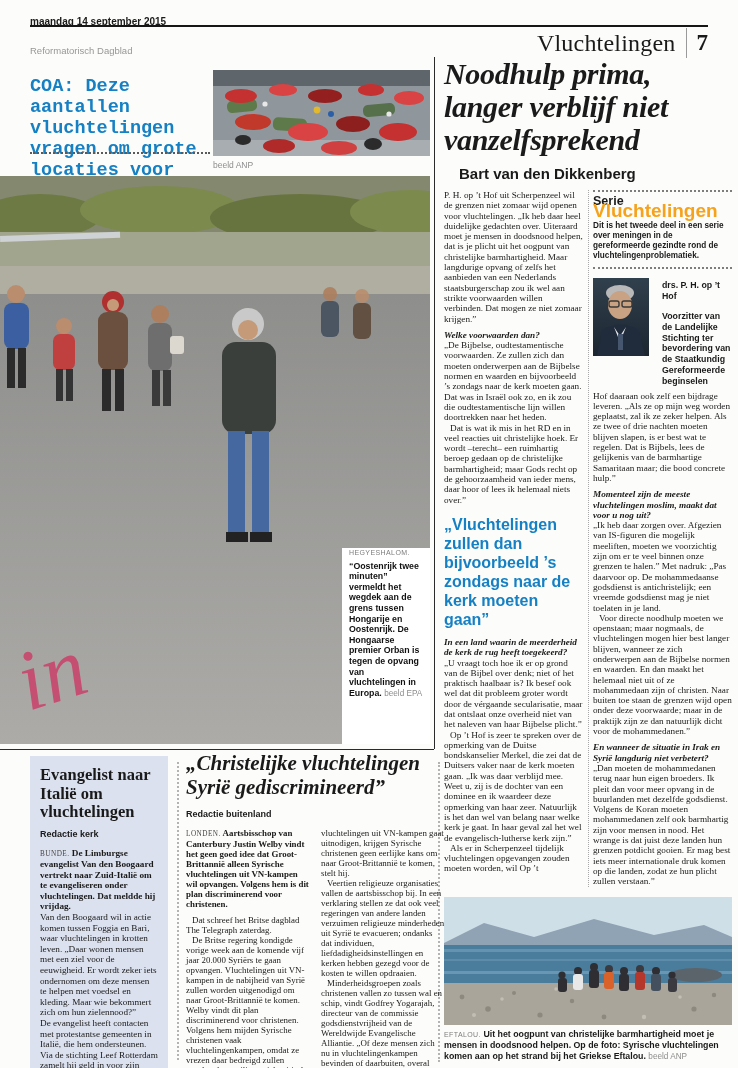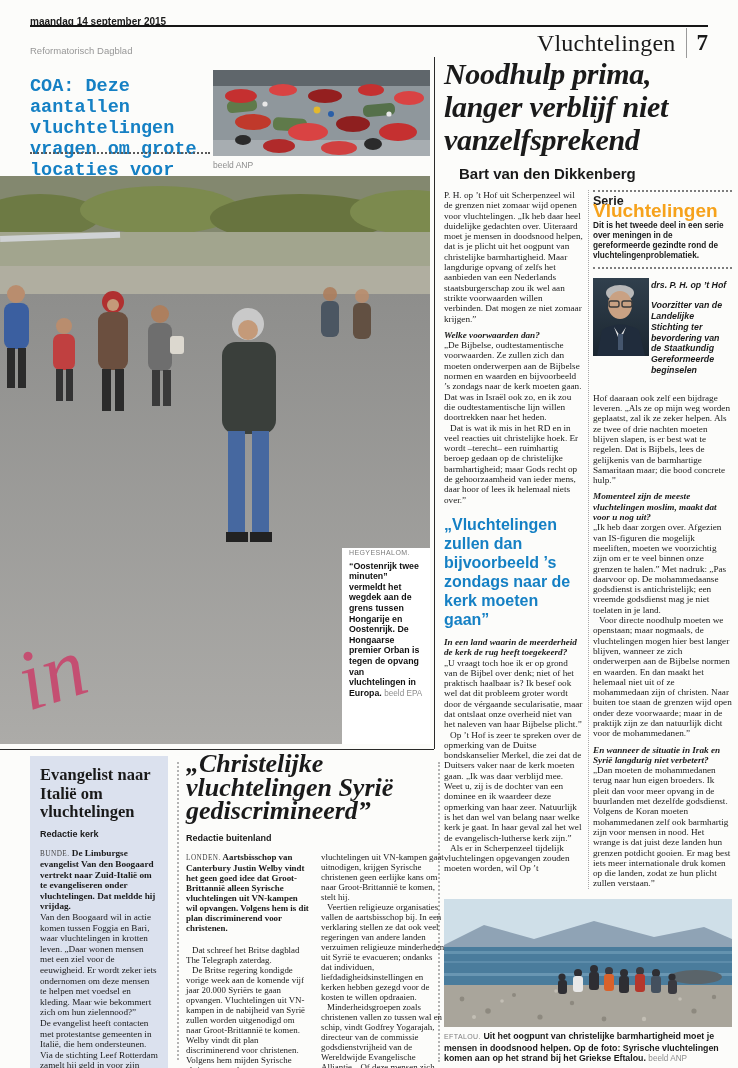--- a/index.html
+++ b/index.html
@@ -64,21 +64,21 @@
       line-height:19px;color:var(--blue);margin:10px 0 8px;text-indent:0;}
 
   
   .serie-box{border-top:2px dotted #7d7d7d;border-bottom:2px dotted #7d7d7d;
       padding:4px 0 6px;margin-bottom:9px;font-family:"Liberation Sans",sans-serif;}
   .serie-label{font-weight:bold;font-size:12.5px;}
   .serie-title{font-weight:bold;font-size:19px;color:var(--orange);margin:0 0 4px;}
   .serie-text{font-weight:bold;font-size:8.2px;line-height:10.2px;}
 
   
-  .profile{display:flex;gap:2px;margin-bottom:17px;font-style:italic;}
+  .profile{display:flex;gap:13px;margin-bottom:4px;}
   .profile-photo{width:56px;height:78px;flex:0 0 56px;overflow:hidden;}
   .profile-info{font-family:"Liberation Sans",sans-serif;font-size:8.8px;line-height:10.8px;font-weight:bold;}
   .profile-name{margin:2px 0 9px;}
 
   
   .beach-photo{width:288px;height:128px;margin-top:10px;overflow:hidden;}
   .beach-caption{margin-top:4px;font-family:"Liberation Sans",sans-serif;font-weight:bold;
       font-size:8.8px;line-height:10.8px;}
   .beach-caption .caption-loc{display:inline;margin:0;}
 
@@ -87,25 +87,25 @@
       background:var(--boxbg);padding:10px 10px 12px;}
   .left-box h2{margin:0 0 7px;font-size:16.5px;line-height:18.5px;font-weight:bold;}
   .left-box .byline{margin:0 0 9px;font-size:9px;}
   .left-box .btext{font-size:9.2px;line-height:10.6px;}
   .left-box .btext p{margin:0;}
   .left-box .lead{font-weight:bold;}
   .dateline{font-size:7.2px;letter-spacing:.5px;color:#454545;font-weight:normal;}
 
   
   .article-mid{position:absolute;left:186px;top:752px;width:259px;}
-  .article-mid h2{margin:0 0 10px;font-size:26px;line-height:23.5px;font-style:italic;font-weight:bold;}
+  .article-mid h2{margin:0 0 10px;font-size:21px;line-height:23.5px;font-style:italic;font-weight:bold;}
   .article-mid .byline{margin:0 0 9px;font-size:9px;}
   .mid-body{column-count:2;column-gap:11px;font-size:8.9px;line-height:10px;}
   .mid-body p{margin:0;}
-  .mid-body .lead{font-weight:bold;margin-bottom:12px;}
+  .mid-body .lead{font-weight:bold;margin-bottom:6px;}
   .mid-body .para{text-indent:6px;}
 </style>
 </head>
 <body>
 
 <div class="page">
 
   <div class="top-rule"></div>
   <div class="hdr-date">maandag 14 september 2015</div>
   <div class="hdr-pub">Reformatorisch Dagblad</div>

